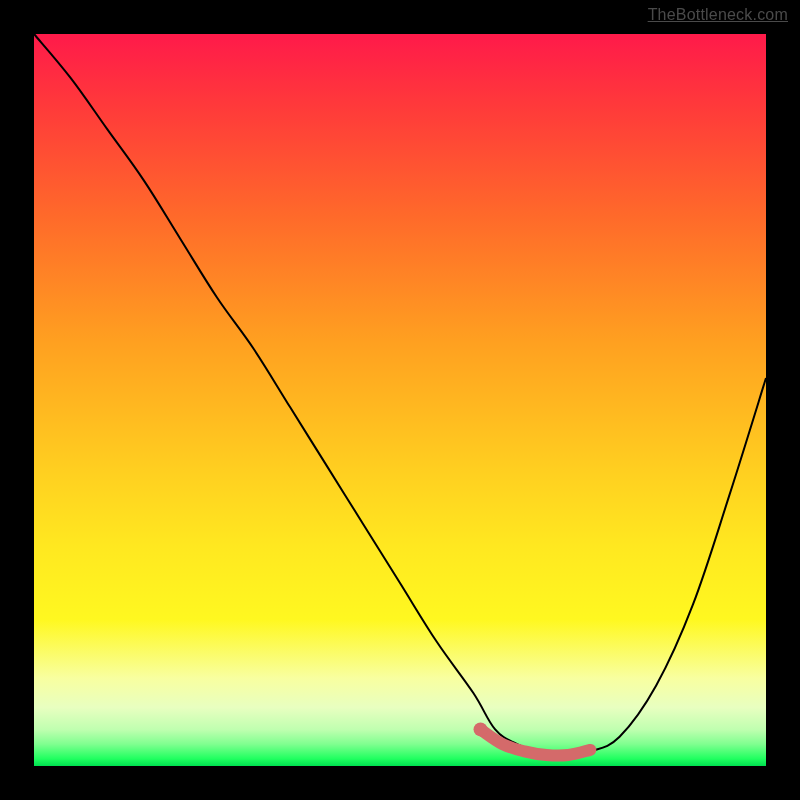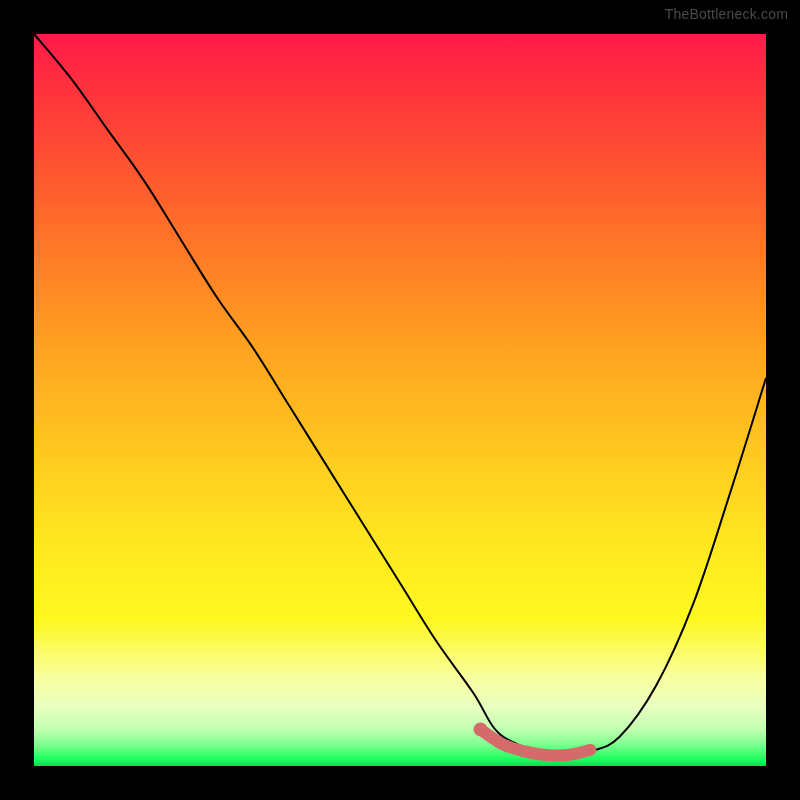--- a/index.html
+++ b/index.html
@@ -37,23 +37,24 @@
       #80ff90 97%,
       #20ff60 99%,
       #00e050 100%
     );
   }
   .attribution {
     position: absolute;
     top: 6px;
     right: 12px;
     color: #4a4a4a;
-    font-size: 14px;
+    font-size: 16px;
     font-weight: 500;
     letter-spacing: 0.2px;
+    text-decoration: underline;
   }
   svg.curve {
     position: absolute;
     left: 0;
     top: 0;
     width: 732px;
     height: 732px;
     overflow: visible;
   }
   .main-curve {

